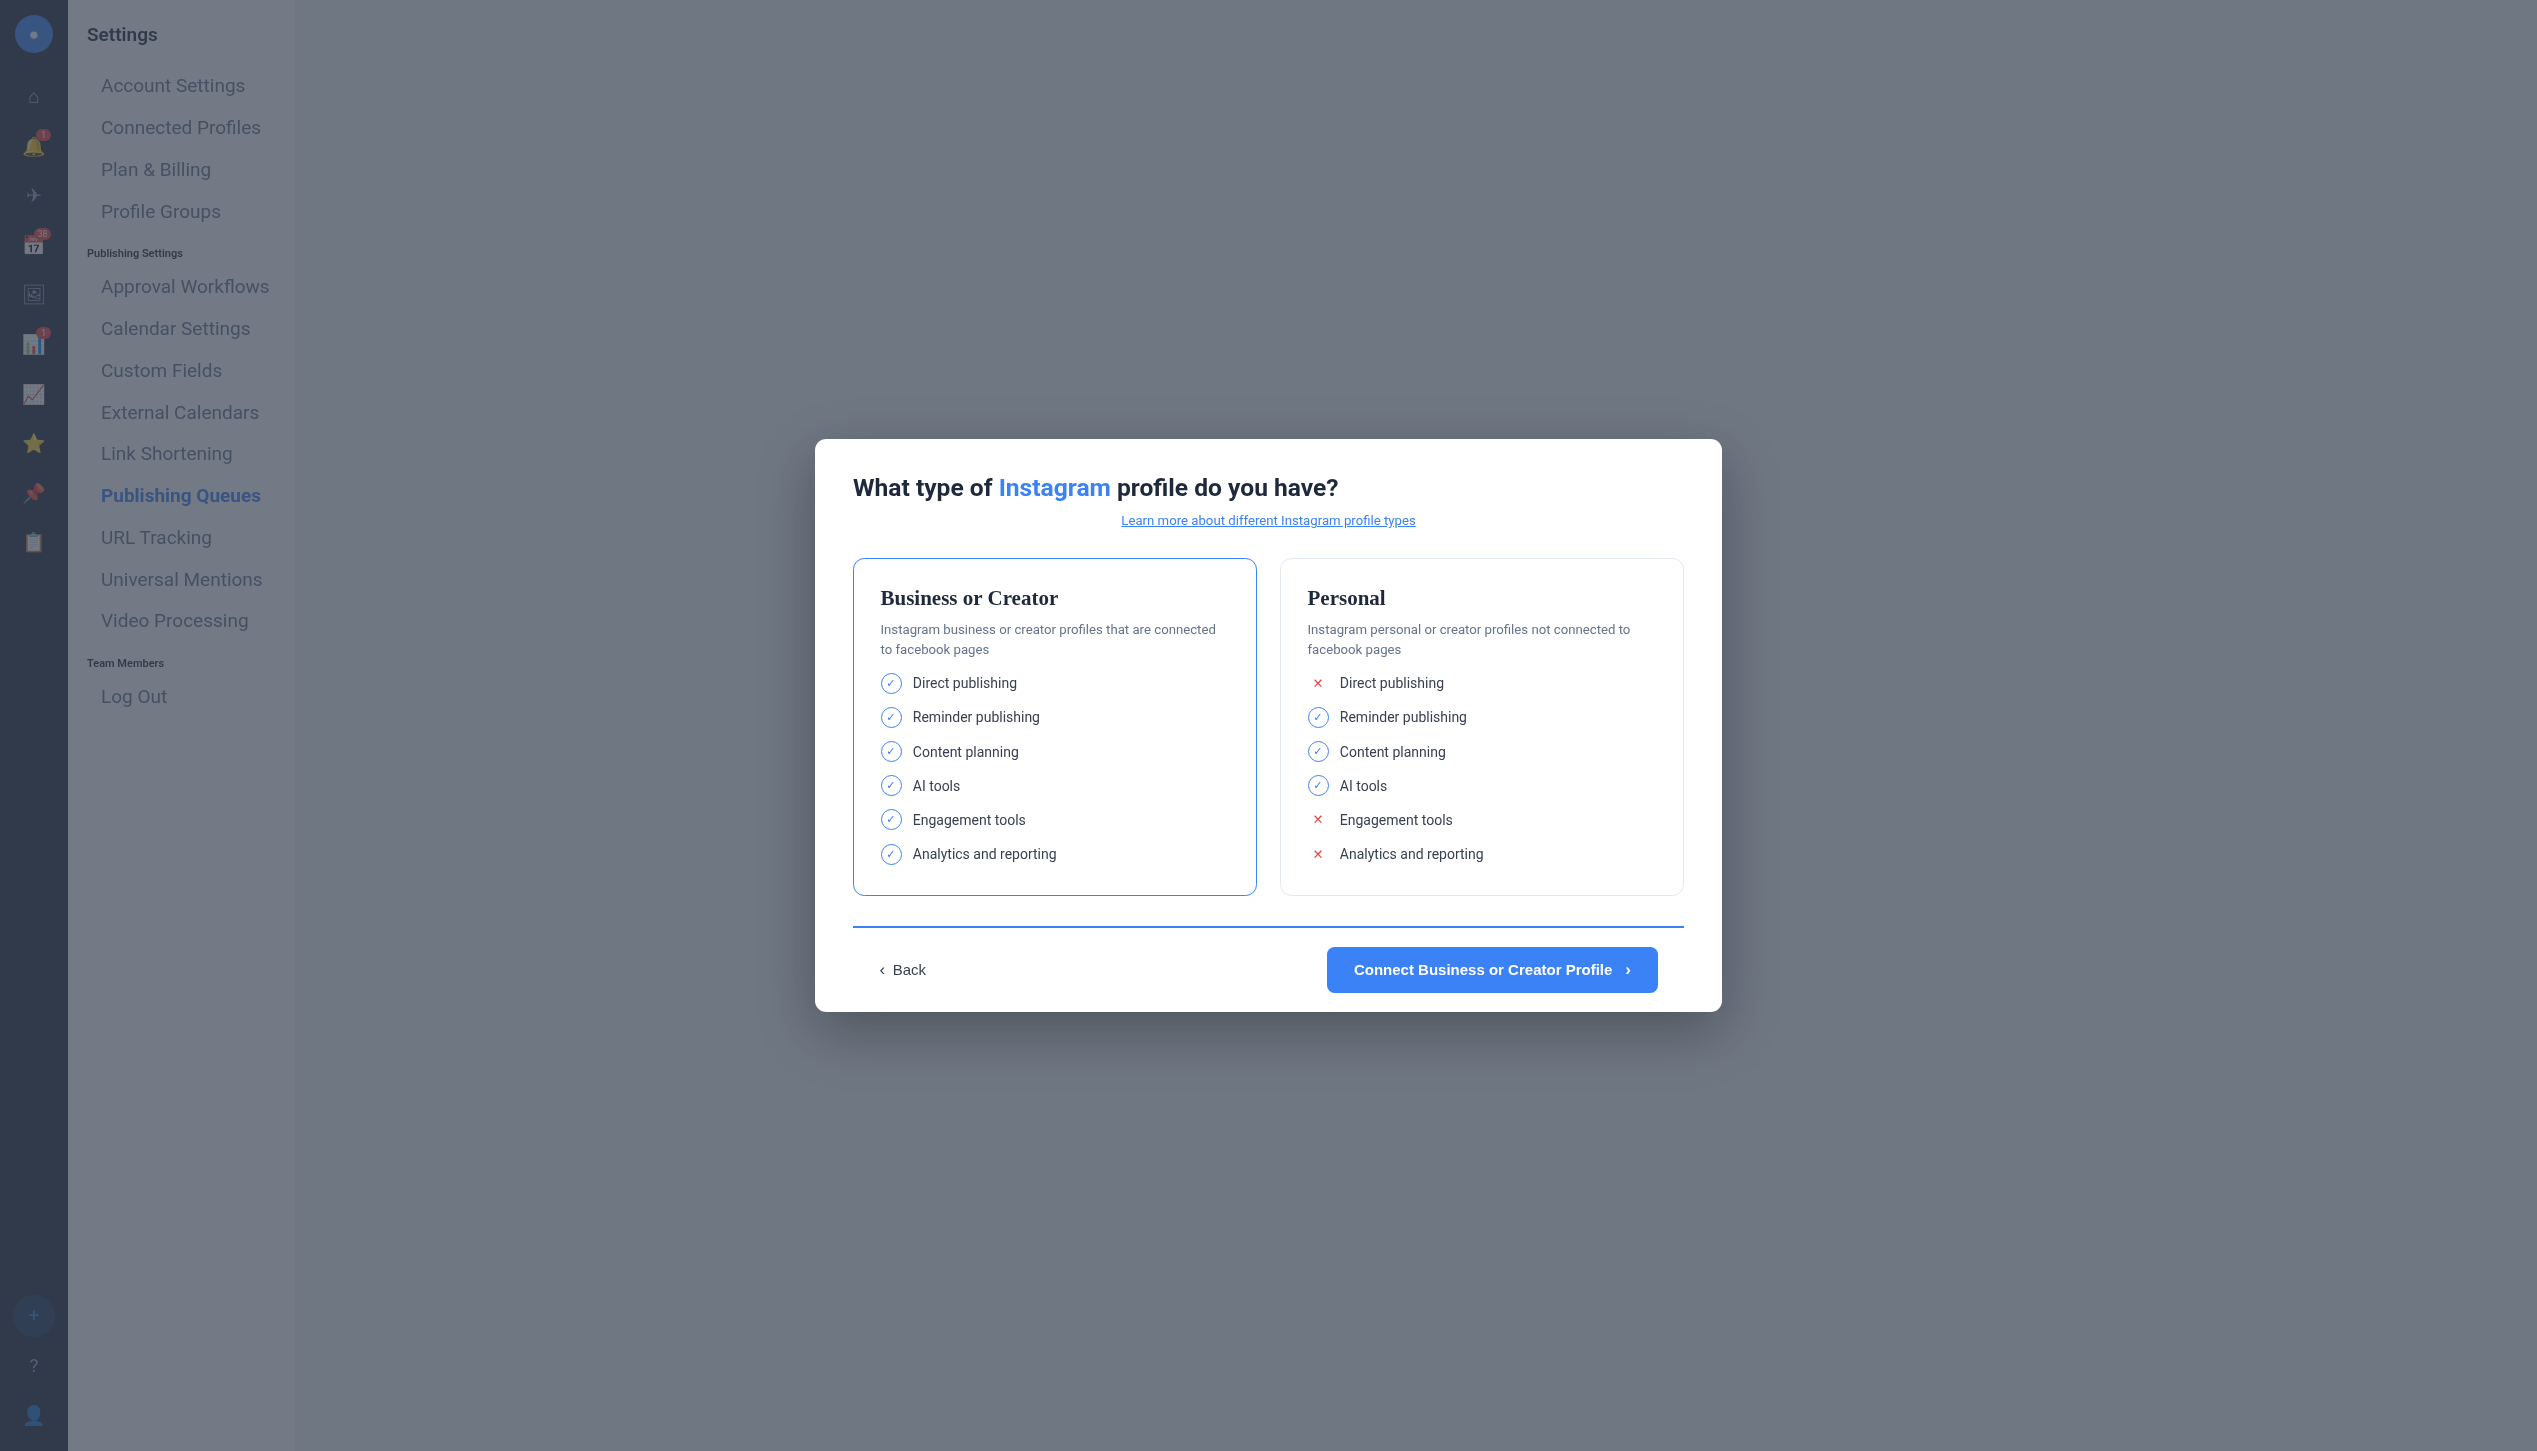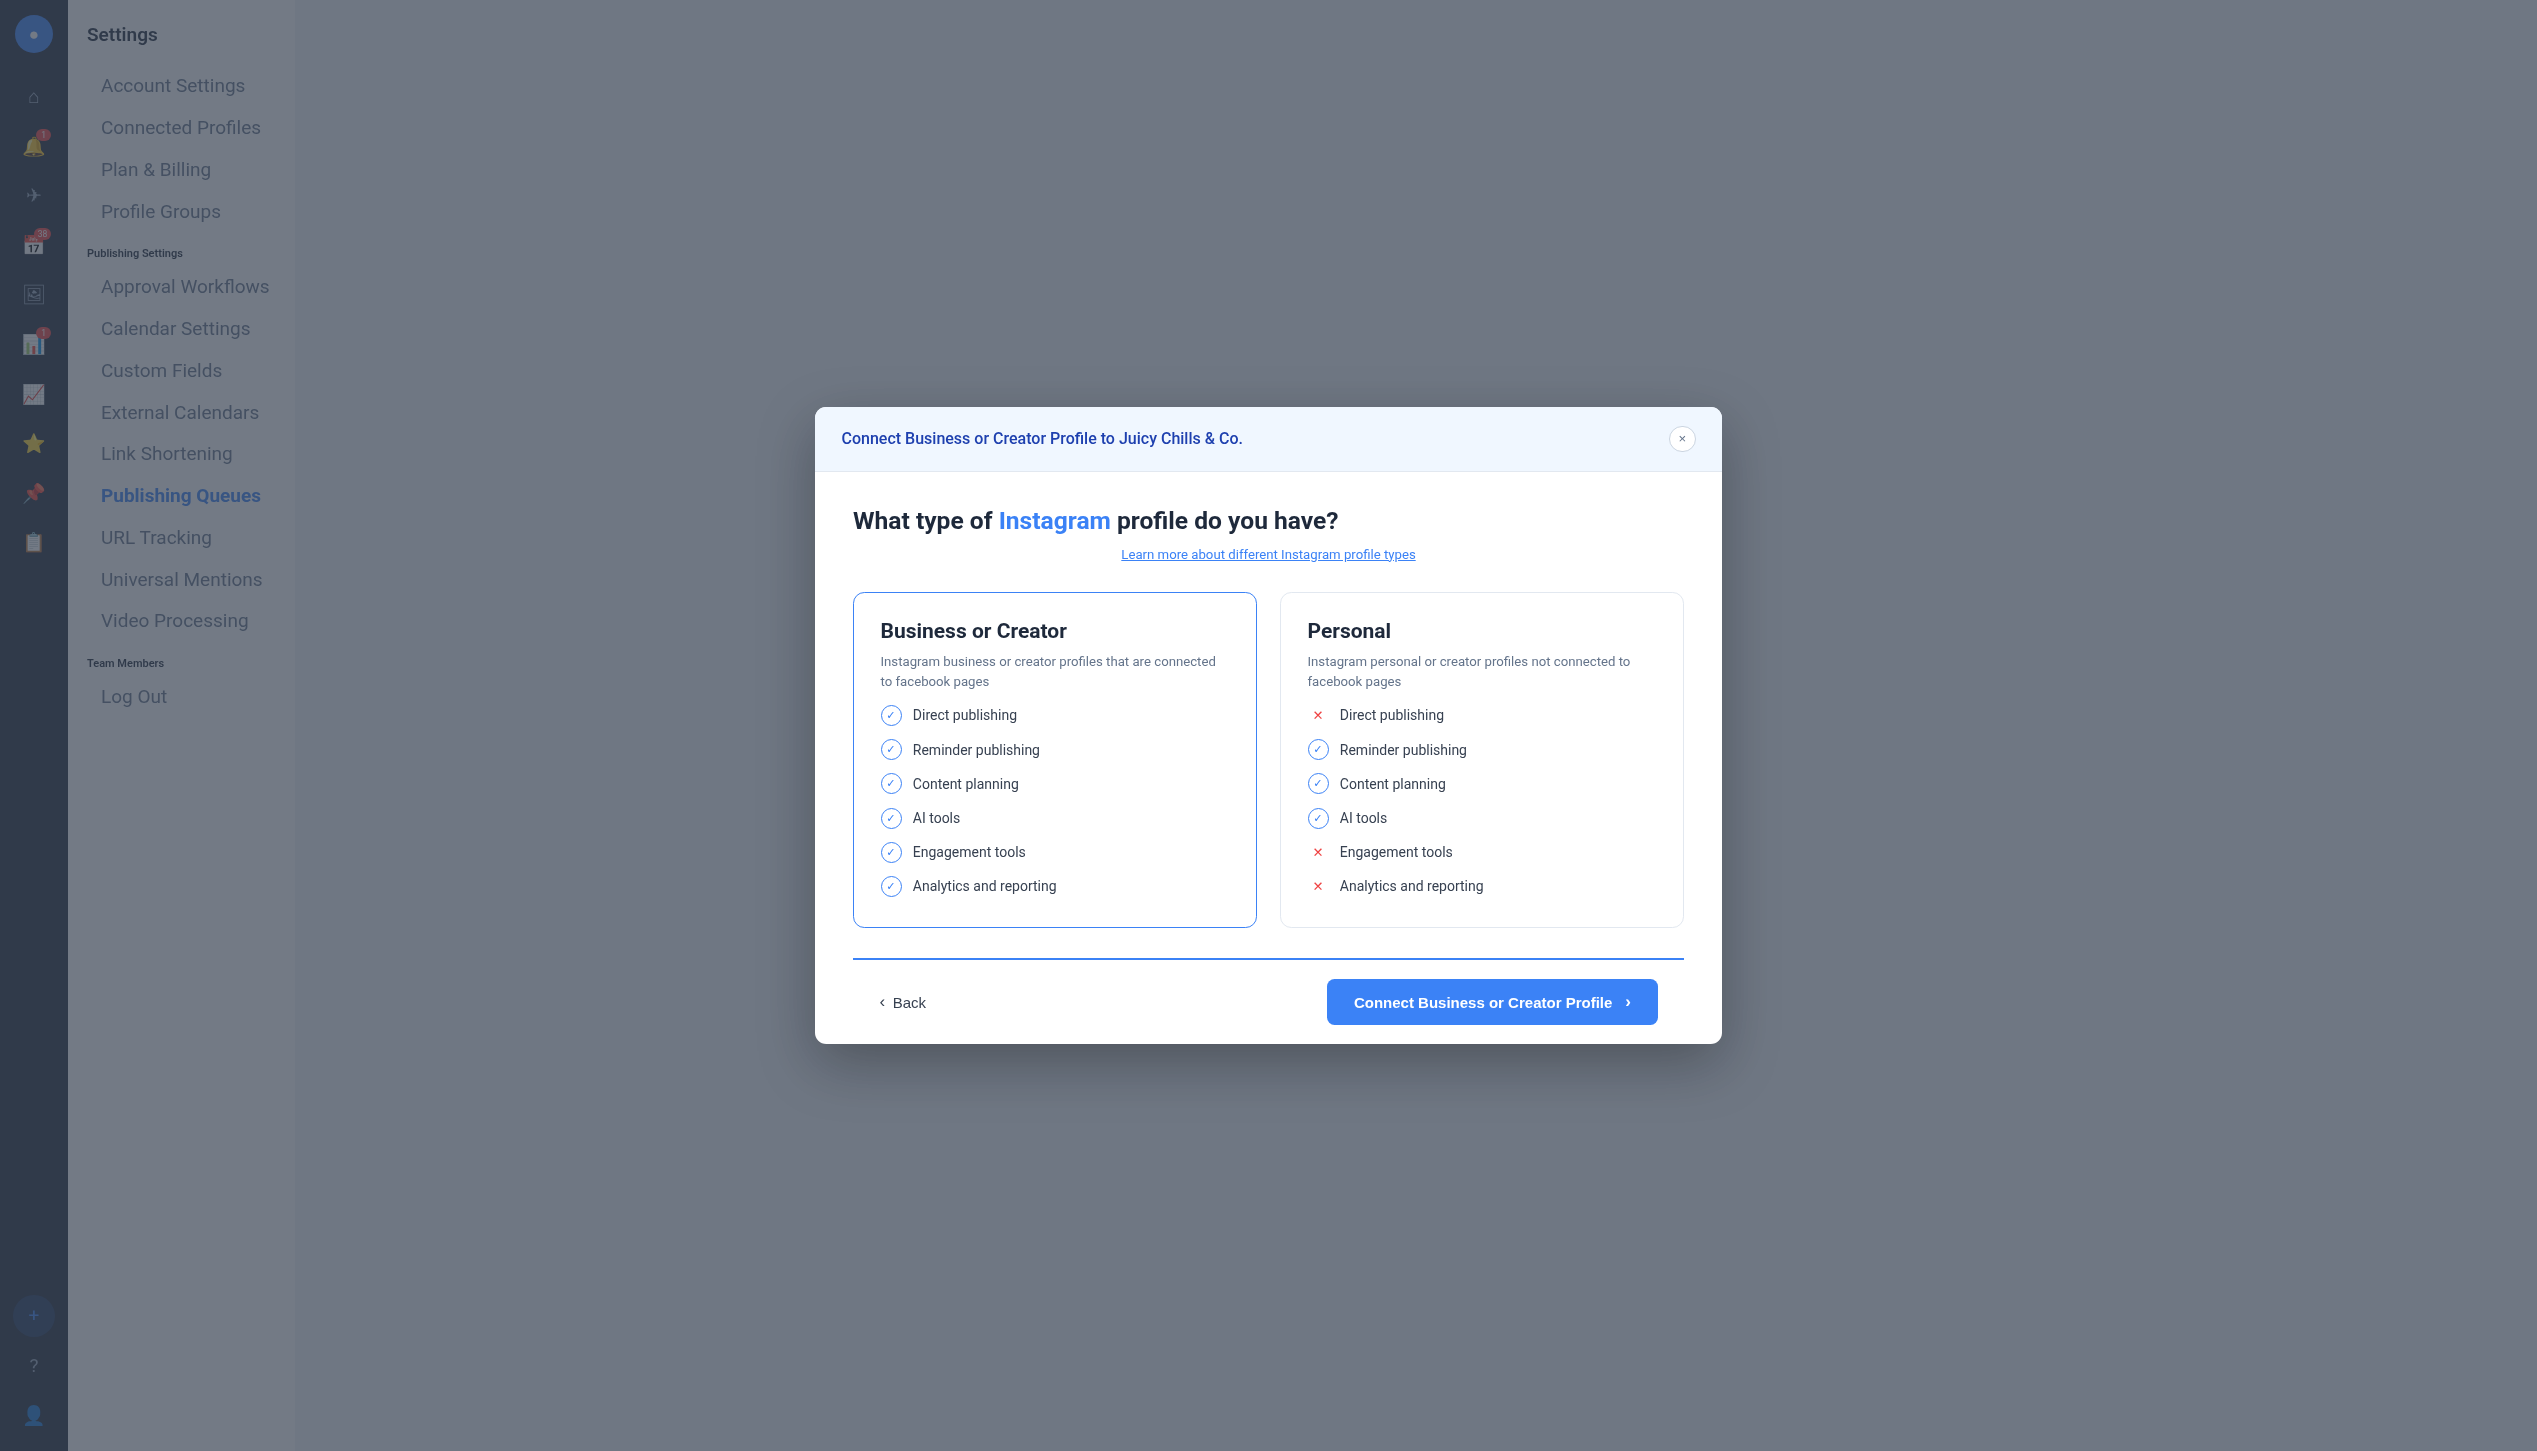--- a/index.html
+++ b/index.html
@@ -191,20 +191,21 @@
     .profile-card.selected {
       border-color: #3b82f6;
       border-width: 1.9px;
     }
 
     .card-title {
       font-size: 21px;
       font-weight: 700;
       color: #1e293b;
       margin-bottom: 9.4px;
+      font-family: Liberation Serif, serif;
     }
     .card-desc {
       font-size: 13.2px;
       color: #64748b;
       line-height: 1.5;
       margin-bottom: 13px;
     }
 
     .feature-list {
       list-style: none;
@@ -340,24 +341,20 @@
   <div class="settings-nav-item">Video Processing</div>
   <div class="settings-section-title">Team Members</div>
   <div class="settings-nav-item" style="display:flex;align-items:center;gap:7.6px;color:#64748b">Log Out</div>
 </div>
 
 <div class="right-content"></div>
 
 <div class="overlay">
   <div class="modal">
 
-    <div class="modal-header">
-      <span class="modal-header-title">Connect Business or Creator Profile to Juicy Chills &amp; Co.</span>
-      <button class="modal-close">×</button>
-    </div>
 
     <div class="modal-body">
       <div class="modal-question">
         <span>What type of </span><span class="highlight">Instagram</span><span> profile do you have?</span>
       </div>
       <div class="modal-sublink">Learn more about different Instagram profile types</div>
 
       <div class="cards-container">
 
 

